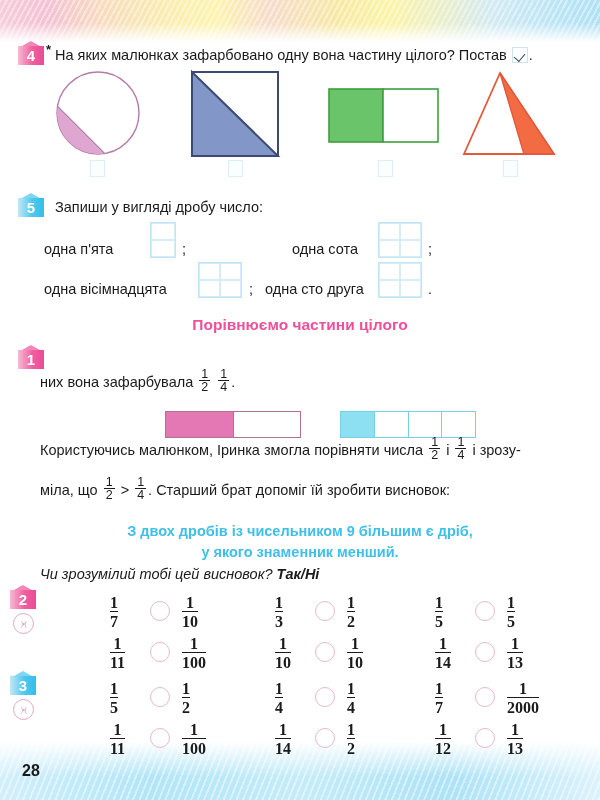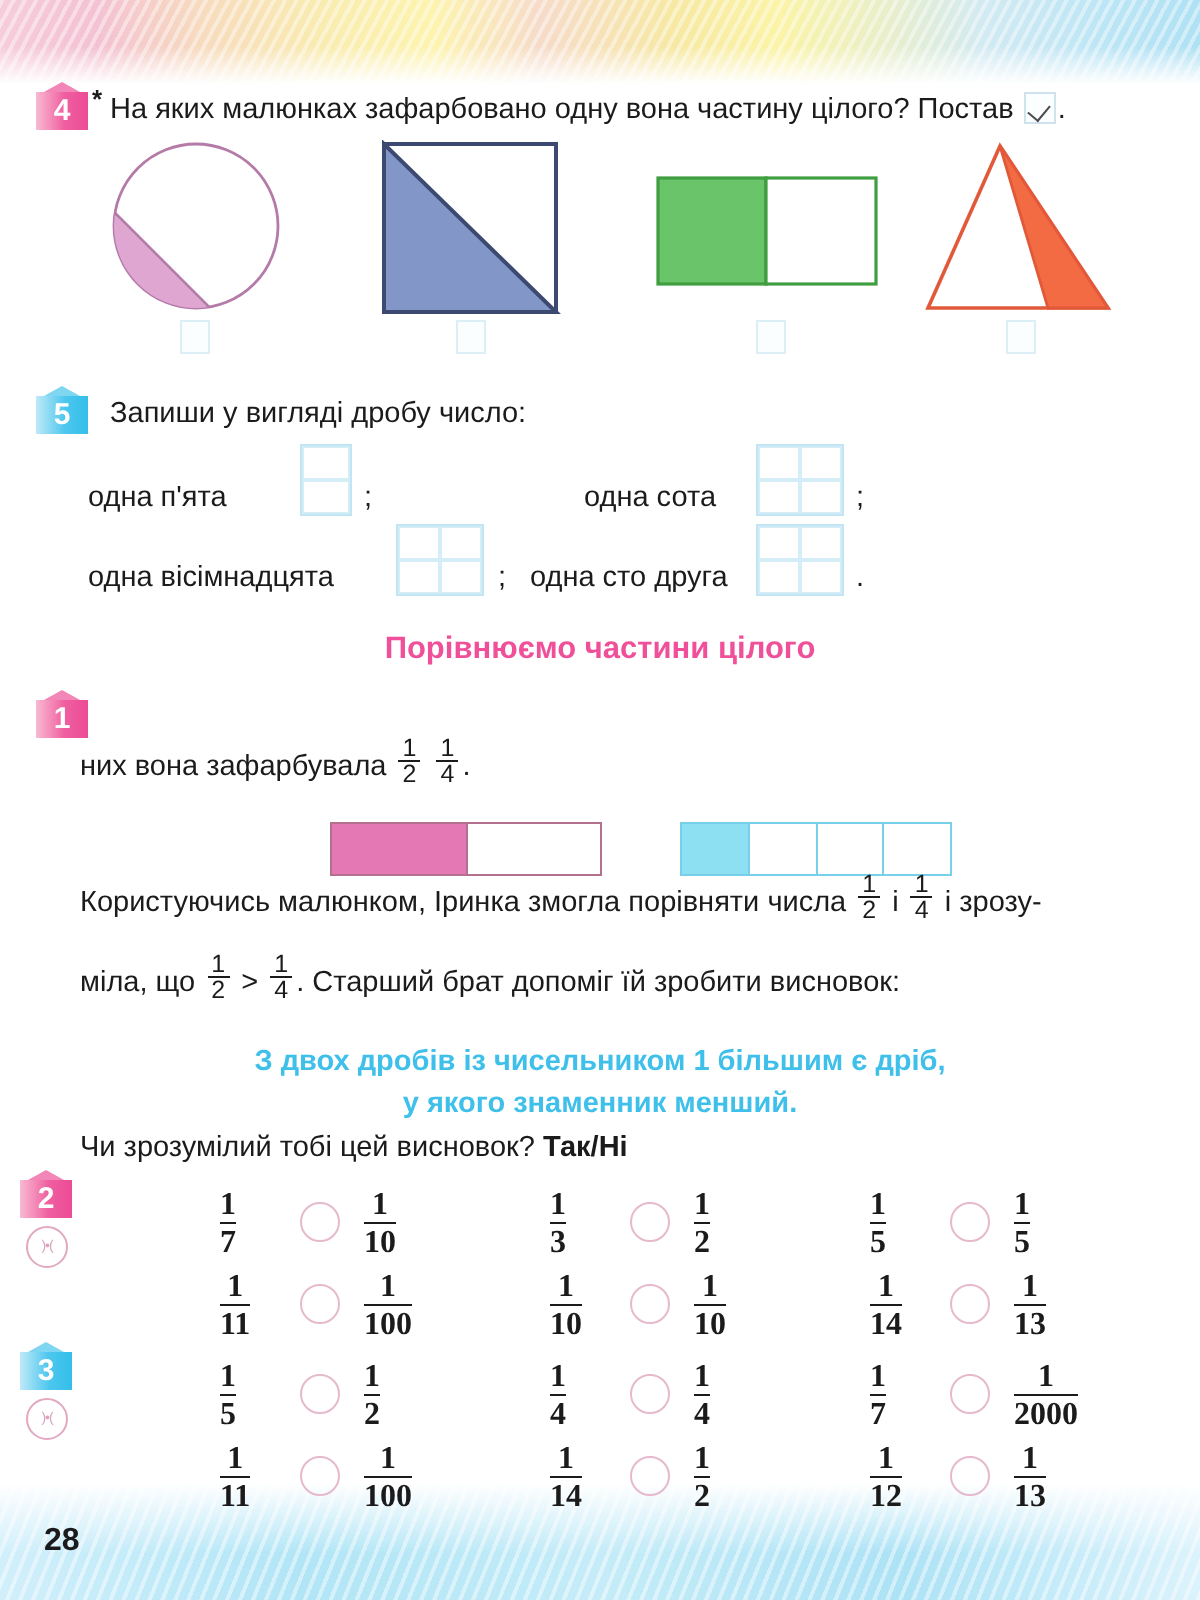--- a/index.html
+++ b/index.html
@@ -262,25 +262,25 @@
     <span class="frac">
       <span class="num">1</span><span class="den">2</span>
     </span>
     <span>&gt;</span>
     <span class="frac">
       <span class="num">1</span><span class="den">4</span>
     </span><span>. Старший брат допоміг їй зробити висновок:</span>
   </div>
 
   <div class="conclusion">
-    <div>З двох дробів із чисельником 1 більшим є дріб,</div>
+    <div>З двох дробів із чисельником 9 більшим є дріб,</div>
     <div>у якого знаменник менший.</div>
   </div>
 
-  <div class="txt" style="left:40px;top:563px;">
+  <div class="txt" style="left:40px;top:563px;font-style:italic;">
     <span>Чи зрозумілий тобі цей висновок?</span>
     <span class="bold">Так/Ні</span>
   </div>
 
   <div class="badge pink" style="left:10px;top:590px;">
     <div class="roof"></div>
     <span>2</span>
   </div>
   <div class="ring" style="left:13px;top:613px;">
       <span>)•(</span>

